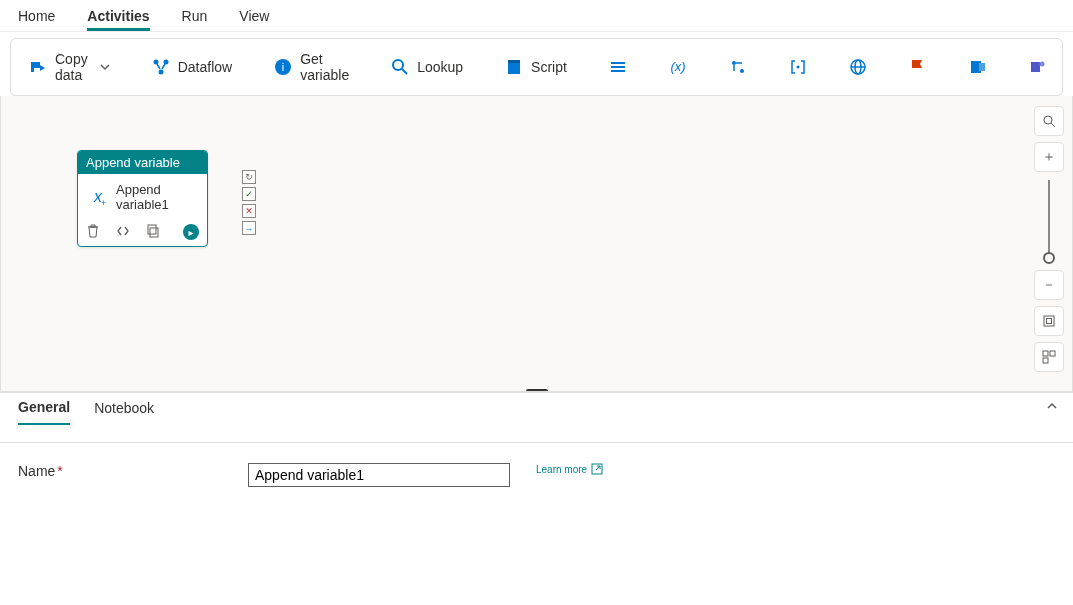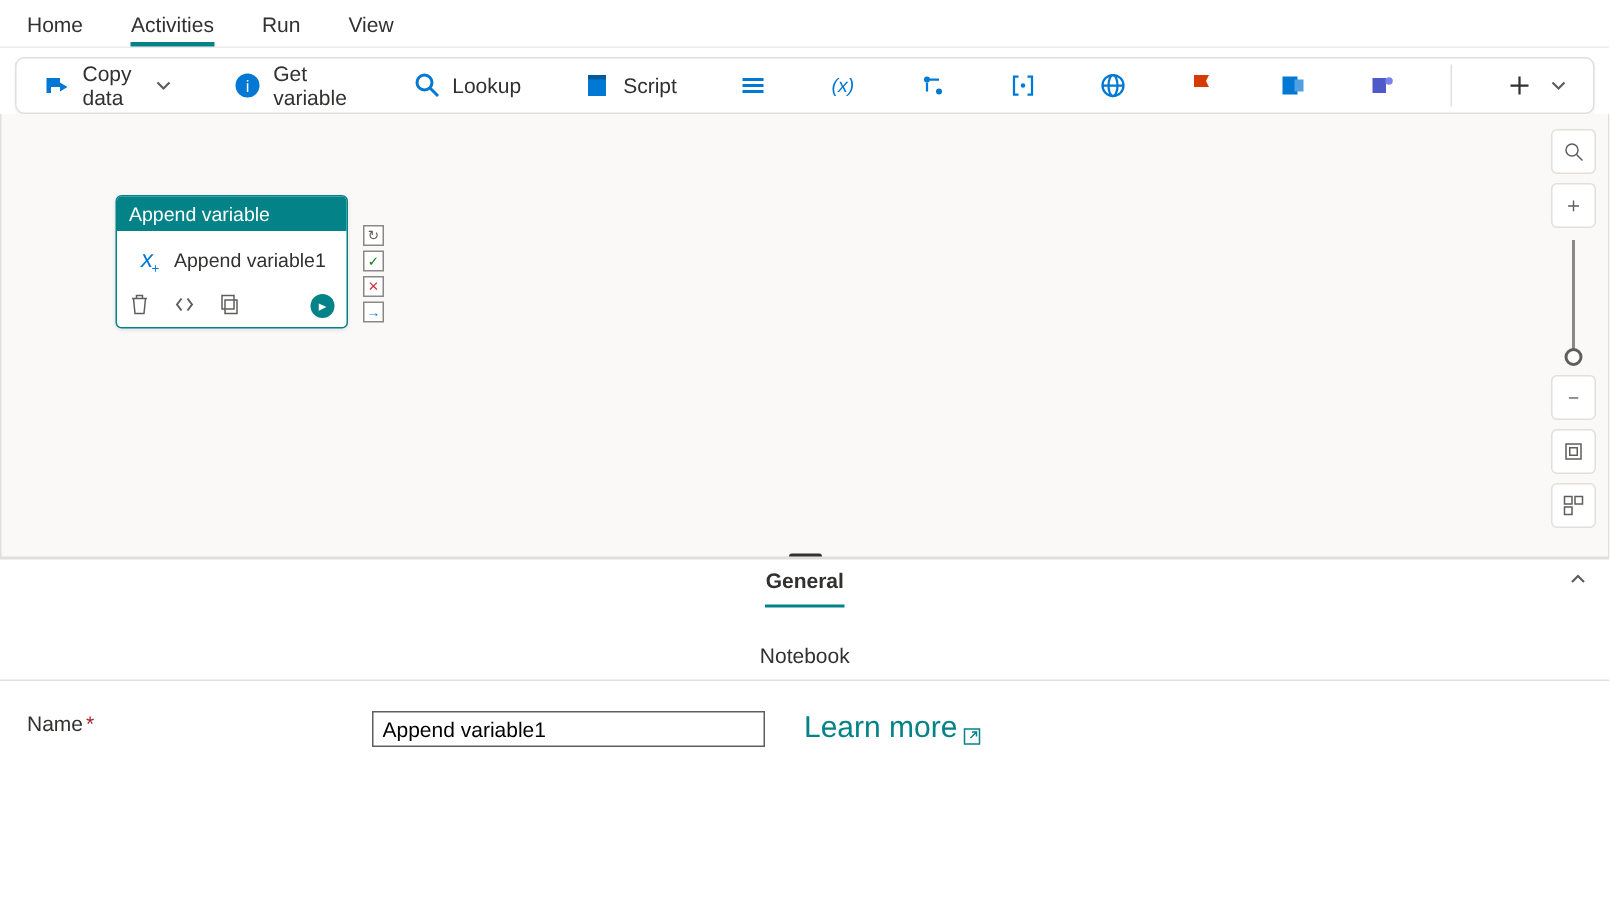--- a/index.html
+++ b/index.html
@@ -1,57 +1,57 @@
 <!DOCTYPE html>
 <html><head>
 <meta charset="utf-8">
 <style>
 * { box-sizing: border-box; margin: 0; padding: 0; font-family: "Segoe UI", Arial, sans-serif; }
 body { background: #fff; width: 1073px; height: 605px; overflow: hidden; font-size: 14px; color: #323130;}
 .top-menu { display:flex; gap: 32px; padding: 8px 18px 0 18px; border-bottom:1px solid #edebe9; height:32px; background:#fff;}
 .top-menu-item { cursor:pointer; padding-bottom:6px; font-size:14px;text-align:right;}
-.top-menu-item.active { border-bottom:3px solid #038387; font-weight:400;}
+.top-menu-item.active { border-bottom:3px solid #038387; font-weight:700;}
 .toolbar-wrap { padding: 6px 10px 0 10px;}
-.toolbar { display:flex; align-items:center; gap: 22px; border:1px solid #e1dfdd; border-radius:6px; height:38px; padding:0 8px; background:#fff; box-shadow:0 1px 2px rgba(0,0,0,0.05);}
+.toolbar { display:flex; align-items:center; gap: 22px; border:1px solid #e1dfdd; border-radius:6px; height:58px; padding:0 8px; background:#fff; box-shadow:0 1px 2px rgba(0,0,0,0.05);}
 .tb-btn { display:flex; align-items:center; gap:8px; padding: 6px 10px; border-radius:4px; cursor:pointer; color:#323130;}
 .tb-icon{width:18px;height:18px;display:flex;align-items:center;justify-content:center;color:#0078d4;}
 .tb-icon.orange{color:#d83b01;}
 .tb-sep{width:1px;height:28px;background:#e1dfdd;margin:0 4px;}
 .chev{margin-left:4px;}
 .canvas-area{position:relative; height:296px; border:1px solid #e1dfdd; border-top:none; margin:0; background:#faf9f8; overflow:hidden;}
 .canvas-inner{position:absolute;left:0;top:0;right:46px;bottom:0;}
 .drag-handle{position:absolute;left:50%;bottom:-2px;width:22px;height:4px;background:#323130;border-radius:2px;transform:translateX(-50%);}
-.activity-card{position:absolute;left:76px;top:54px;width:155px;border:1px solid #038387;background:#fff;border-radius:4px;box-shadow:0 1px 3px rgba(0,0,0,.1);}
+.activity-card{position:absolute;left:76px;top:54px;width:131px;border:1px solid #038387;background:#fff;border-radius:4px;box-shadow:0 1px 3px rgba(0,0,0,.1);}
 .activity-header{background:#038387;color:#fff;padding:4px 8px;font-size:13px;border-radius:3px 3px 0 0;}
 .activity-body{display:flex;align-items:center;gap:8px;padding:8px;}
 .activity-footer{display:flex;align-items:center;gap:14px;padding:4px 8px 6px 8px;position:relative;}
 .ft-icon{width:16px;height:16px;cursor:pointer;color:#605e5c;}
 .run-circle{position:absolute;right:8px;width:16px;height:16px;border-radius:50%;background:#038387;color:#fff;font-size:10px;display:flex;align-items:center;justify-content:center;cursor:pointer;}
 .side-handles{position:absolute;left:241px;top:74px;display:flex;flex-direction:column;gap:3px;}
 .sh{width:14px;height:14px;border:1px solid #8a8886;background:#fff;display:flex;align-items:center;justify-content:center;font-size:9px;line-height:1;}
 .sh.green{color:#107c10;}
 .sh.red{color:#d13438;}
 .sh.blue{color:#0078d4;}
 .sh.gray{color:#605e5c;}
 .right-rail{position:absolute;right:6px;top:10px;width:34px;display:flex;flex-direction:column;align-items:center;}
 .rr-btn{width:30px;height:30px;border:1px solid #e1dfdd;border-radius:4px;display:flex;align-items:center;justify-content:center;margin-bottom:6px;cursor:pointer;background:#fff;color:#605e5c;font-size:14px;}
 .rr-track{width:2px;height:76px;background:#8a8886;margin:2px 0;}
 .rr-knob{width:12px;height:12px;border:2px solid #605e5c;background:#fff;border-radius:50%;margin-top:-6px;margin-bottom:6px;}
 .panel{border-top:1px solid #e1dfdd;}
-.panel-tabs{display:flex;align-items:center;padding:6px 18px 0 18px;gap:24px;border-bottom:1px solid #e1dfdd;position:relative;flex-direction:column;}
+.panel-tabs{display:flex;align-items:center;padding:6px 18px 17px 18px;gap:24px;border-bottom:1px solid #e1dfdd;position:relative;}
 .ptab{padding-bottom:8px;cursor:pointer;font-size:14px;}
 .ptab.active{border-bottom:2px solid #038387;font-weight:600;}
 .collapse{position:absolute;right:14px;top:6px;cursor:pointer;color:#605e5c;}
 .form{padding:20px 18px;}
 .frow{display:flex;align-items:flex-start;margin-bottom:16px;gap:12px;}
 .flabel{width:218px;font-size:14px;}
 .req{color:#a4262c;margin-left:2px;}
 .finput{width:262px;height:24px;border:1px solid #605e5c;padding:2px 6px;font-size:14px;}
 .ftextarea{width:262px;height:58px;border:1px solid #605e5c;padding:4px 6px;font-size:14px;resize:both;}
-.learn{margin-left:14px;color:#038387;cursor:pointer;font-size:20px;display:flex;align-items:flex-end;gap:4px;}
+.learn{margin-left:14px;color:#038387;cursor:pointer;font-size:10px;display:flex;align-items:flex-end;gap:4px;}
 svg{display:block;}
 </style>
 </head>
 <body>
 
 <div class="top-menu">
   <div class="top-menu-item">Home</div>
   <div class="top-menu-item active">Activities</div>
   <div class="top-menu-item">Run</div>
   <div class="top-menu-item">View</div>
@@ -66,20 +66,31 @@
           </svg>
     </span>
     <span>Copy data</span>
     <span class="chev">
       <svg width="10" height="10" viewBox="0 0 10 10">
             <path d="M1 3l4 4 4-4" stroke="#605e5c" stroke-width="1.5" fill="none"></path>
           </svg>
     </span>
   </div>
 
+  <div class="tb-btn">
+    <span class="tb-icon">
+      <svg width="18" height="18" viewBox="0 0 18 18">
+            <circle cx="4" cy="4" r="2.5" fill="#0078d4"></circle>
+            <circle cx="14" cy="4" r="2.5" fill="#0078d4"></circle>
+            <circle cx="9" cy="14" r="2.5" fill="#0078d4"></circle>
+            <path d="M5 6l3 5M13 6l-3 5" stroke="#0078d4" stroke-width="1.5"></path>
+          </svg>
+    </span>
+    <span>Dataflow</span>
+  </div>
 
 
   <div class="tb-btn">
     <span class="tb-icon">
       <svg width="18" height="18" viewBox="0 0 18 18">
             <circle cx="9" cy="9" r="8" fill="#0078d4"></circle>
             <text x="9" y="13" text-anchor="middle" fill="#fff" font-size="11" font-family="Arial">i</text>
           </svg>
     </span>
     <span>Get variable</span>

